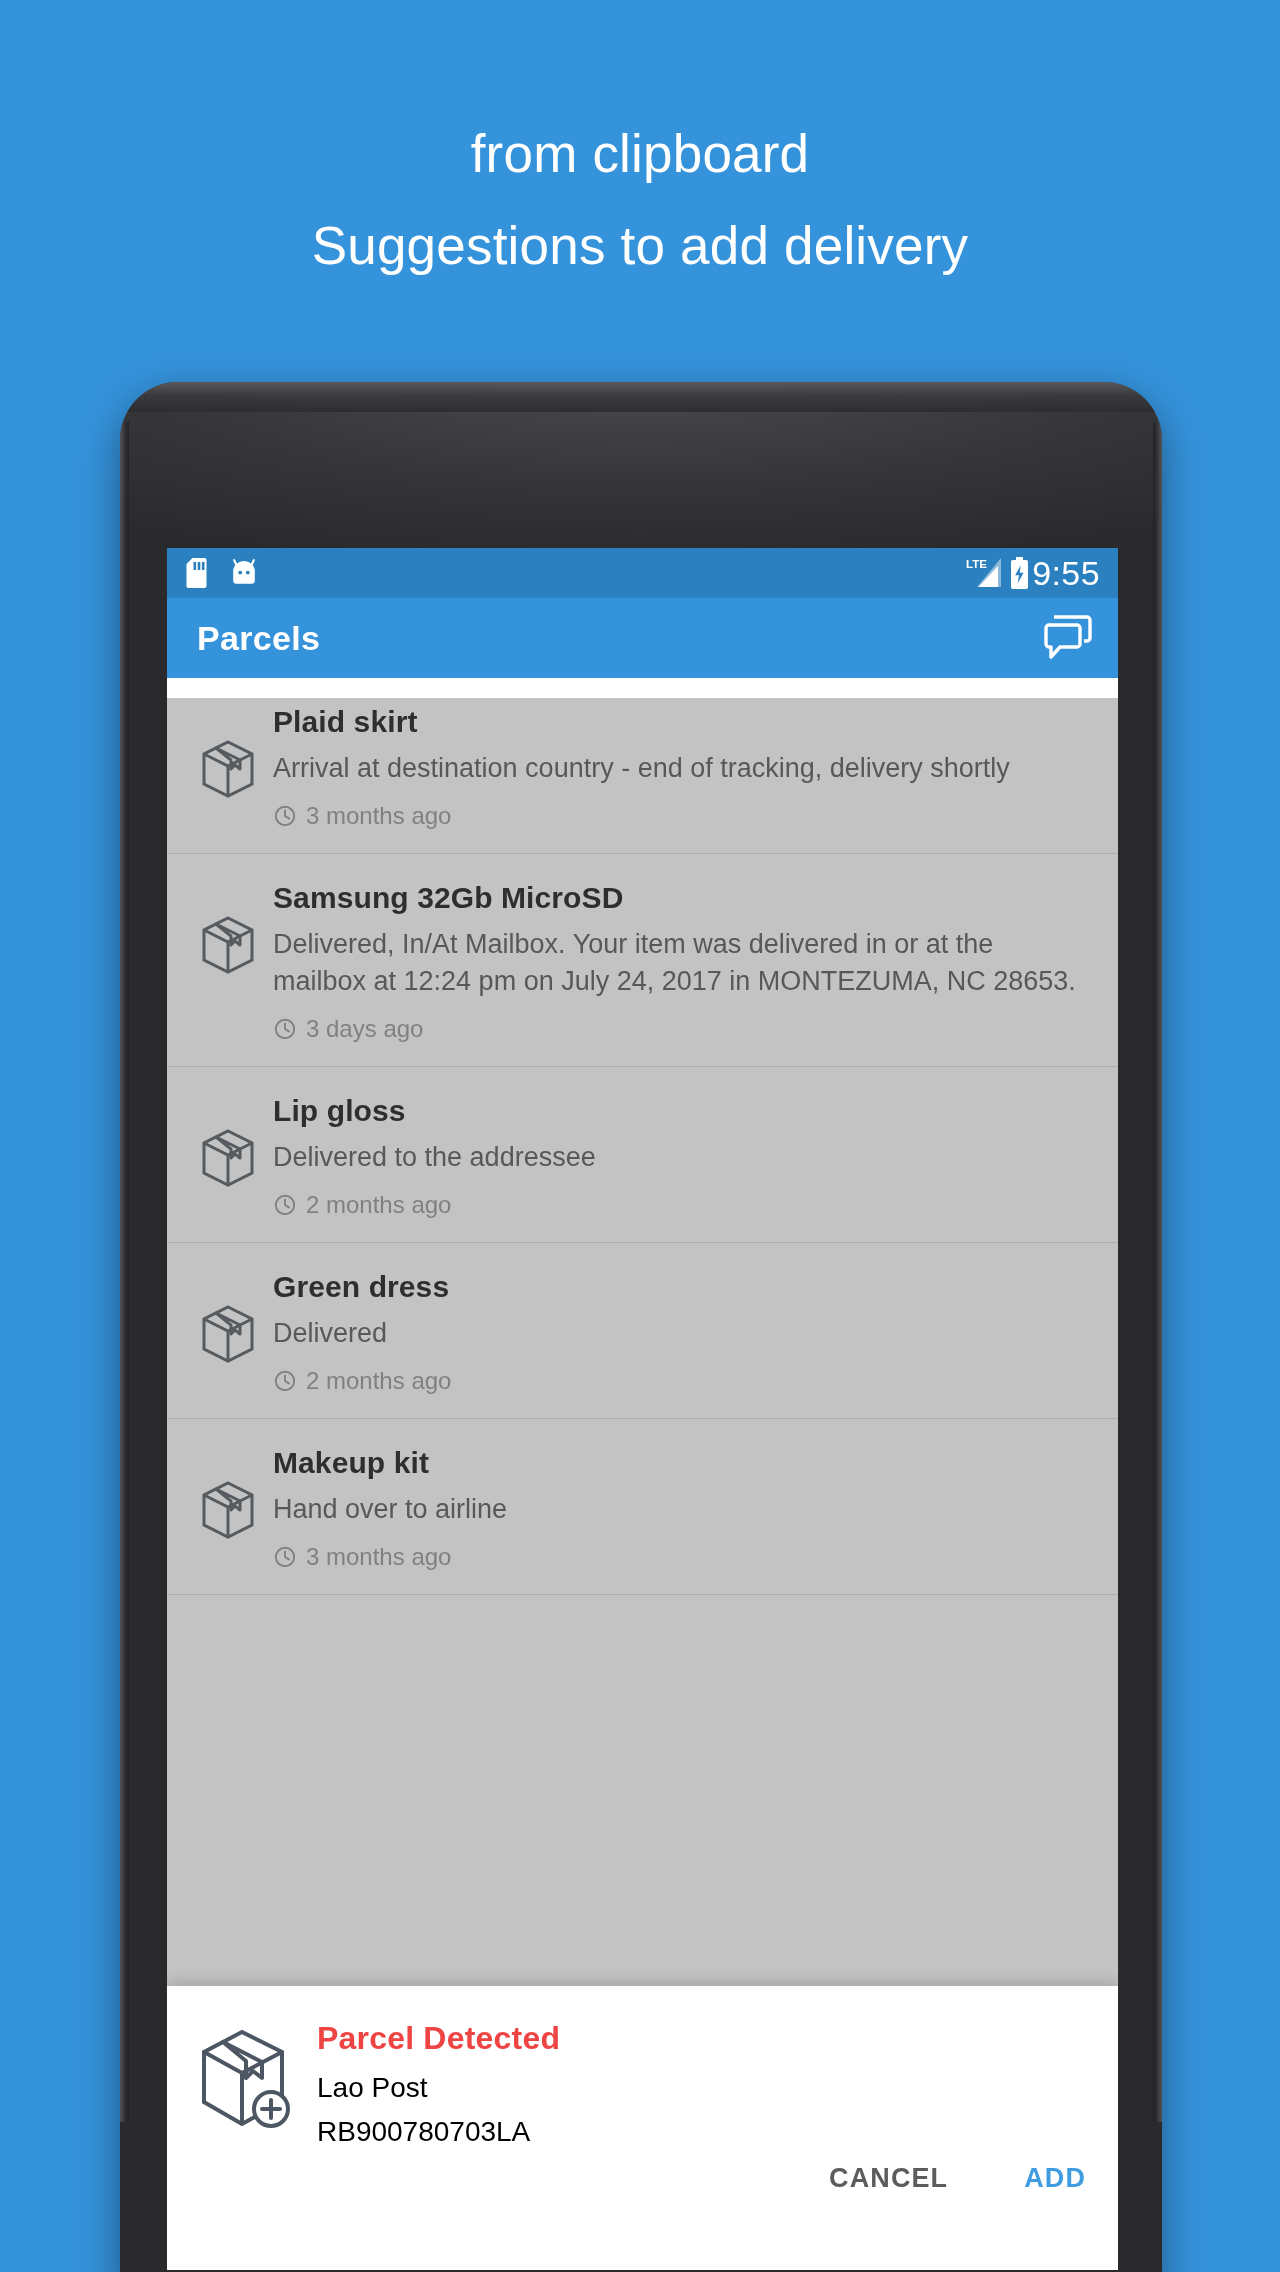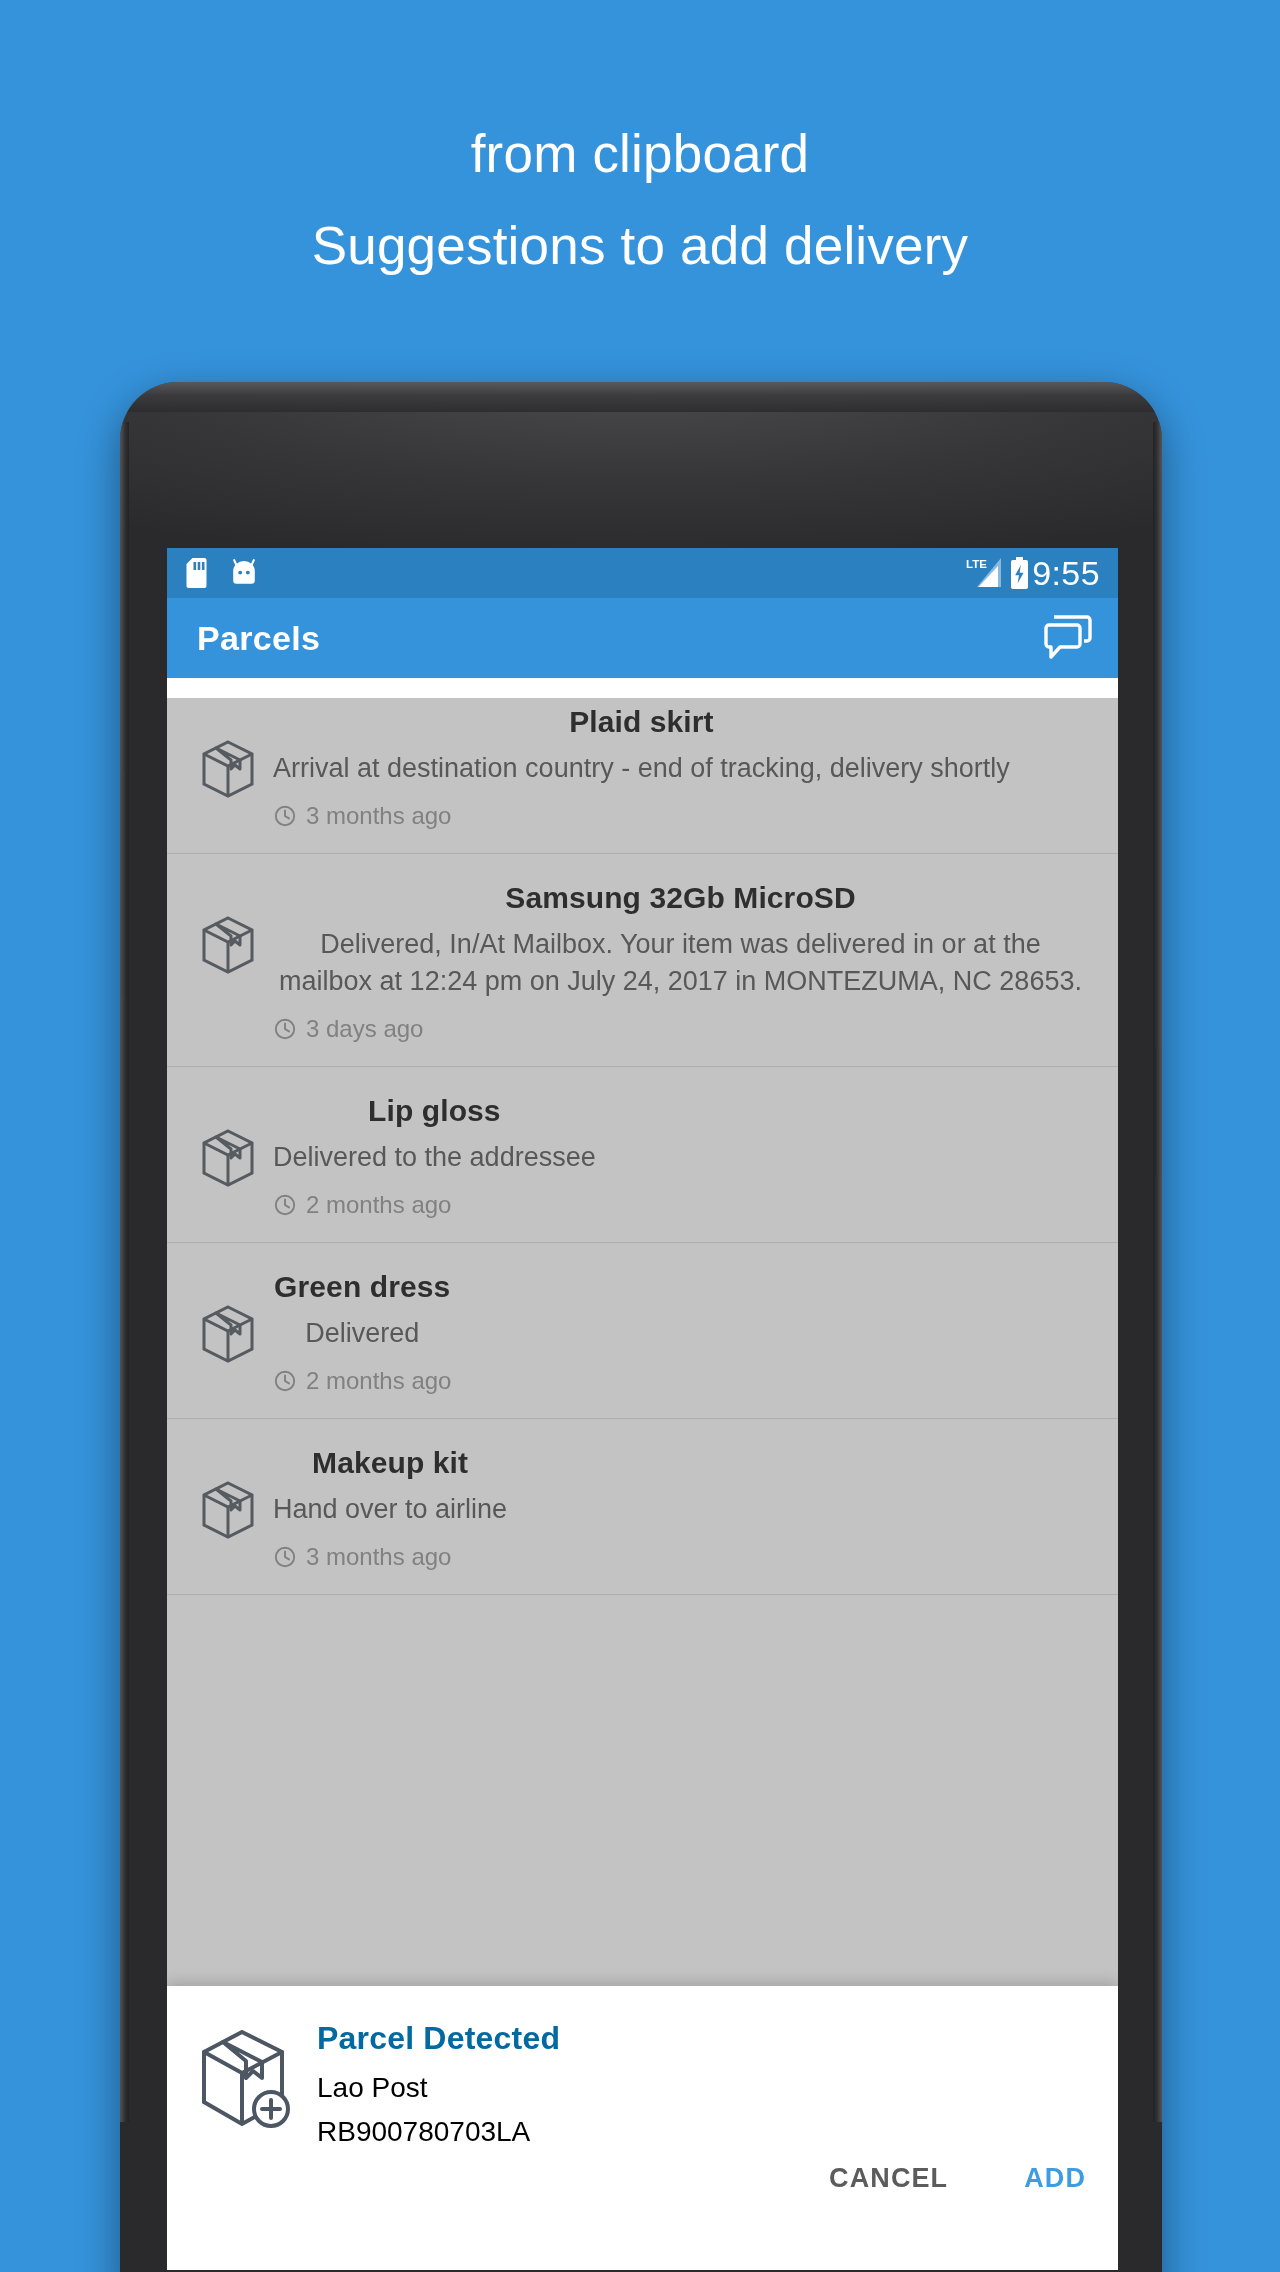--- a/index.html
+++ b/index.html
@@ -187,21 +187,21 @@
     background: #ffffff;
   }
   .parcel-icon {
     width: 62px;
     min-width: 62px;
     display: flex;
     align-items: center;
     justify-content: center;
     padding-top: 38px;
   }
-  .parcel-text { padding-left: 14px; padding-right: 4px; text-align: center; }
+  .parcel-text { padding-left: 14px; padding-right: 4px; }
   .parcel-title {
     font-size: 30px;
     font-weight: bold;
     color: #1d1d1d;
     line-height: 40px;
     margin-bottom: 8px;
     letter-spacing: .1px;
   }
   .parcel-status {
     font-size: 27px;
@@ -246,21 +246,21 @@
     width: 104px;
     min-width: 104px;
     display: flex;
     justify-content: center;
     padding-top: 12px;
   }
   .detect-text { padding-left: 18px; }
   .detect-title {
     font-size: 32px;
     font-weight: bold;
-    color: #0369a1;
+    color: #ef4444;
     line-height: 44px;
     margin-bottom: 6px;
     letter-spacing: .2px;
   }
   .detect-line {
     font-size: 28px;
     color: #000000;
     line-height: 44px;
   }
   .detect-actions {

